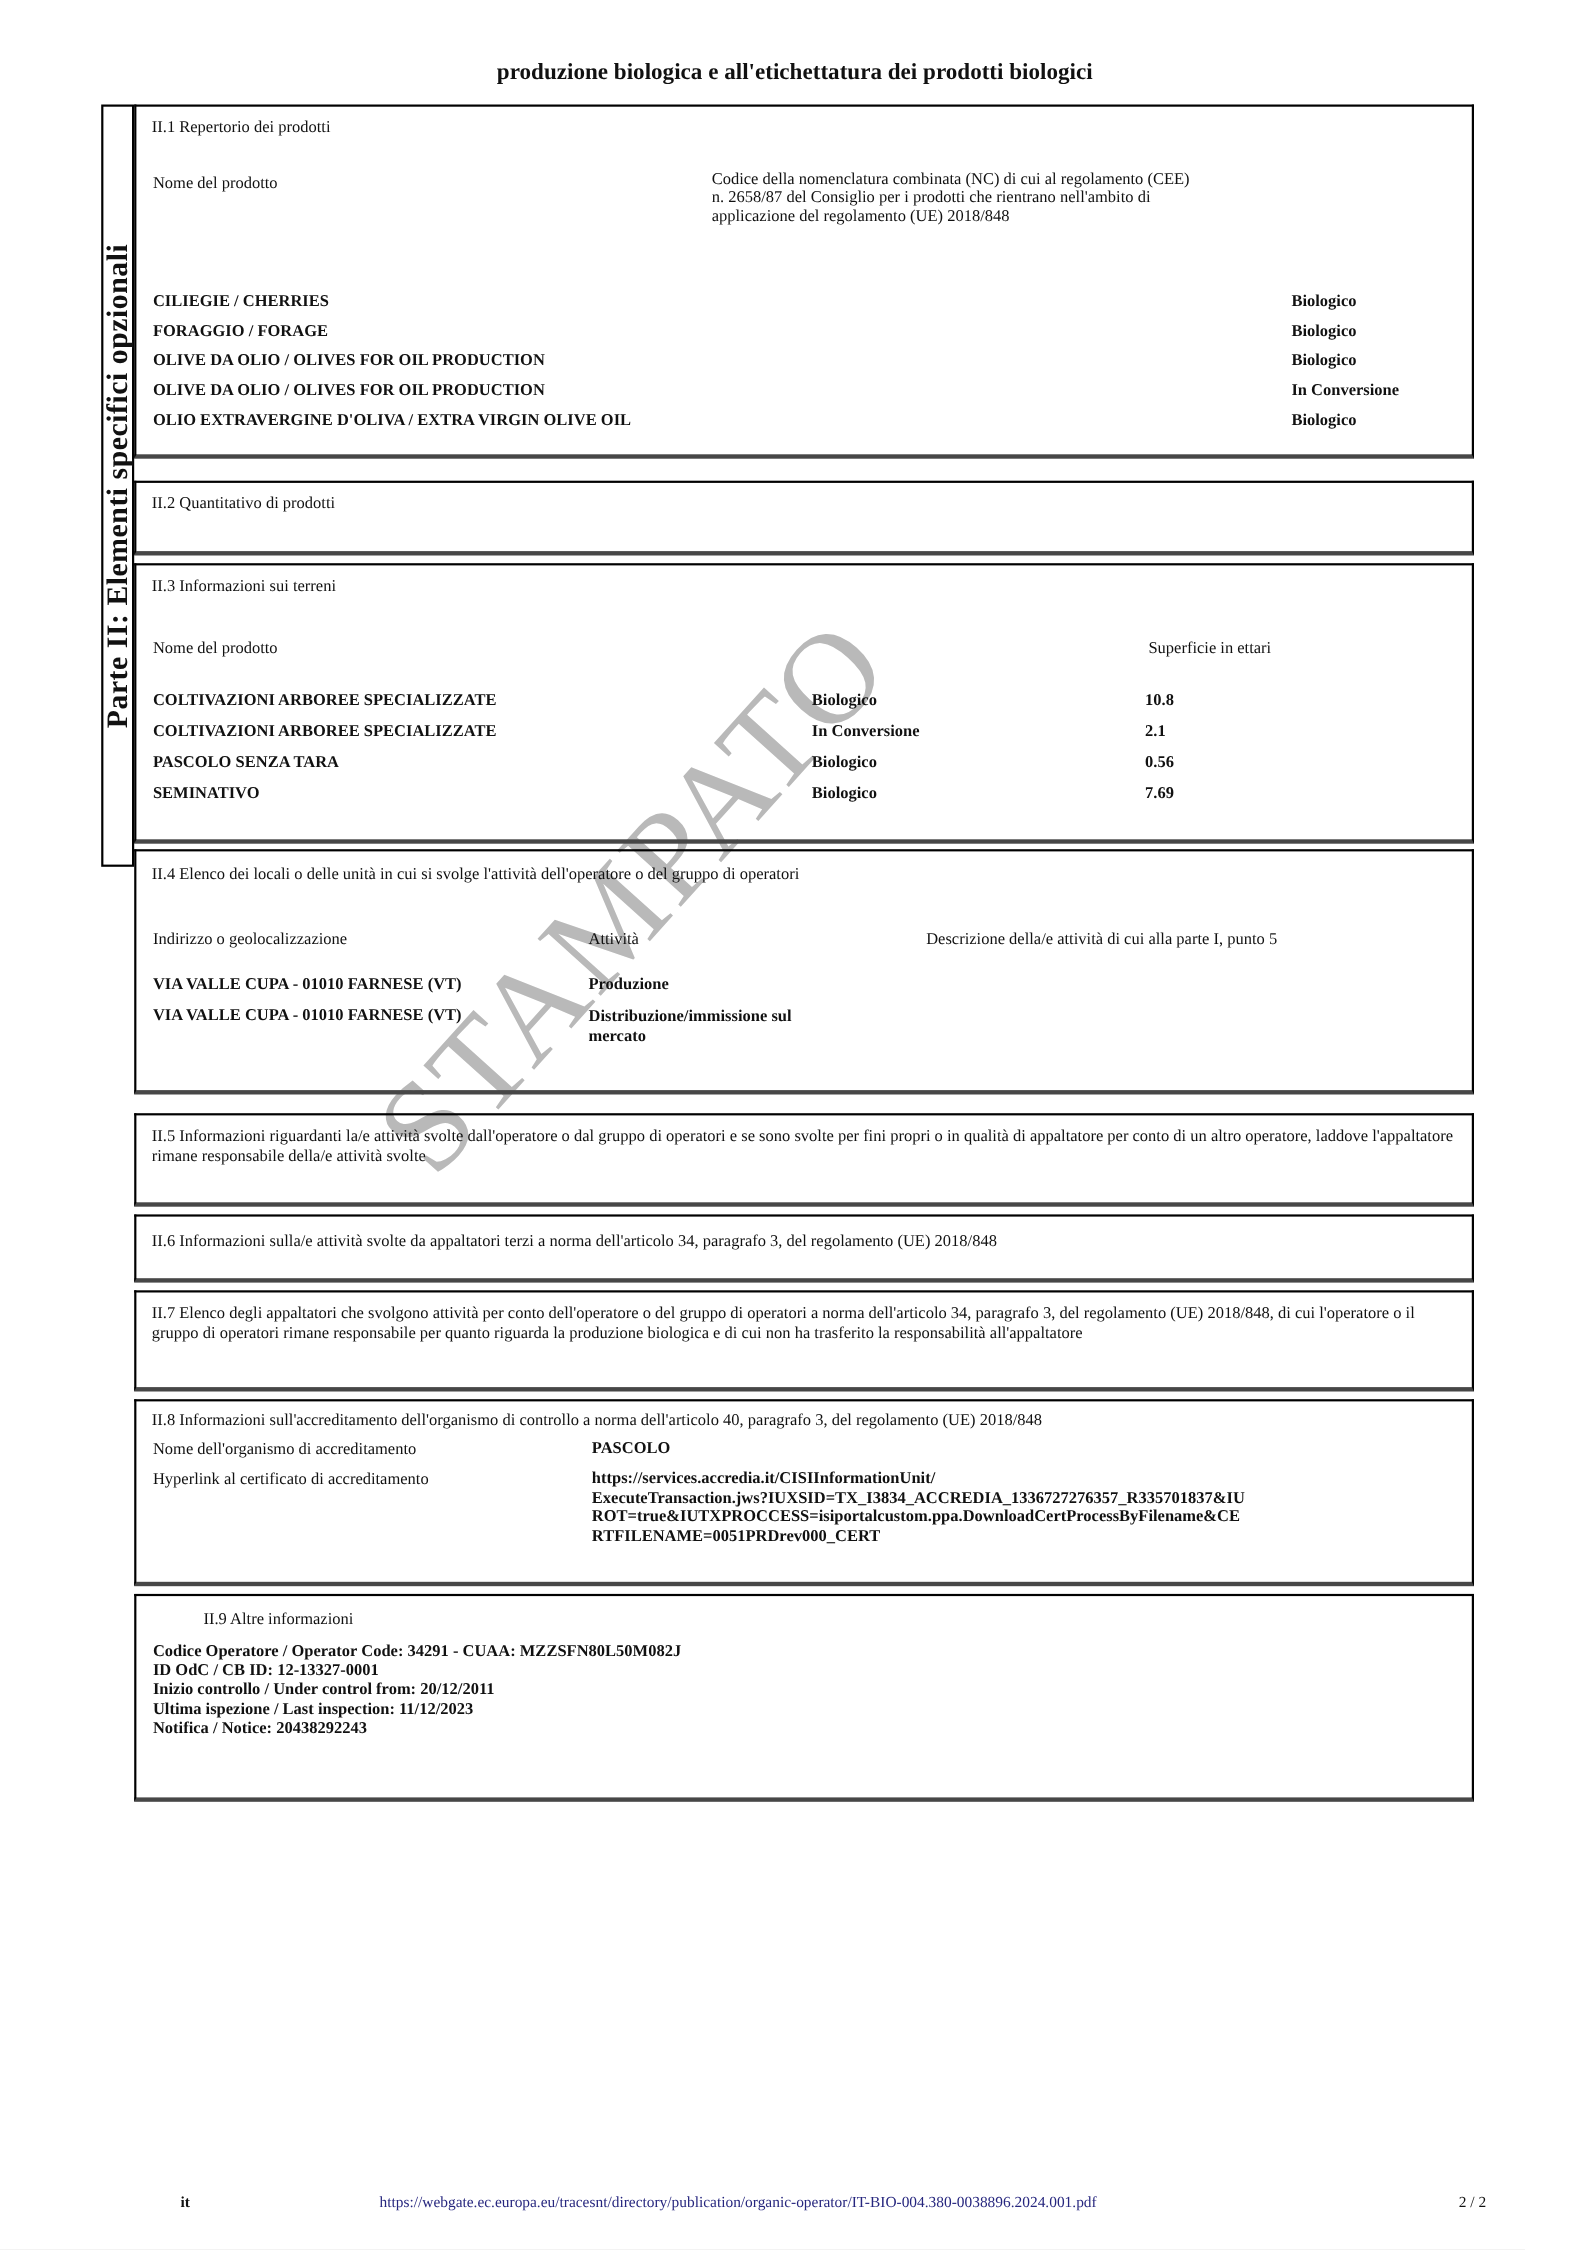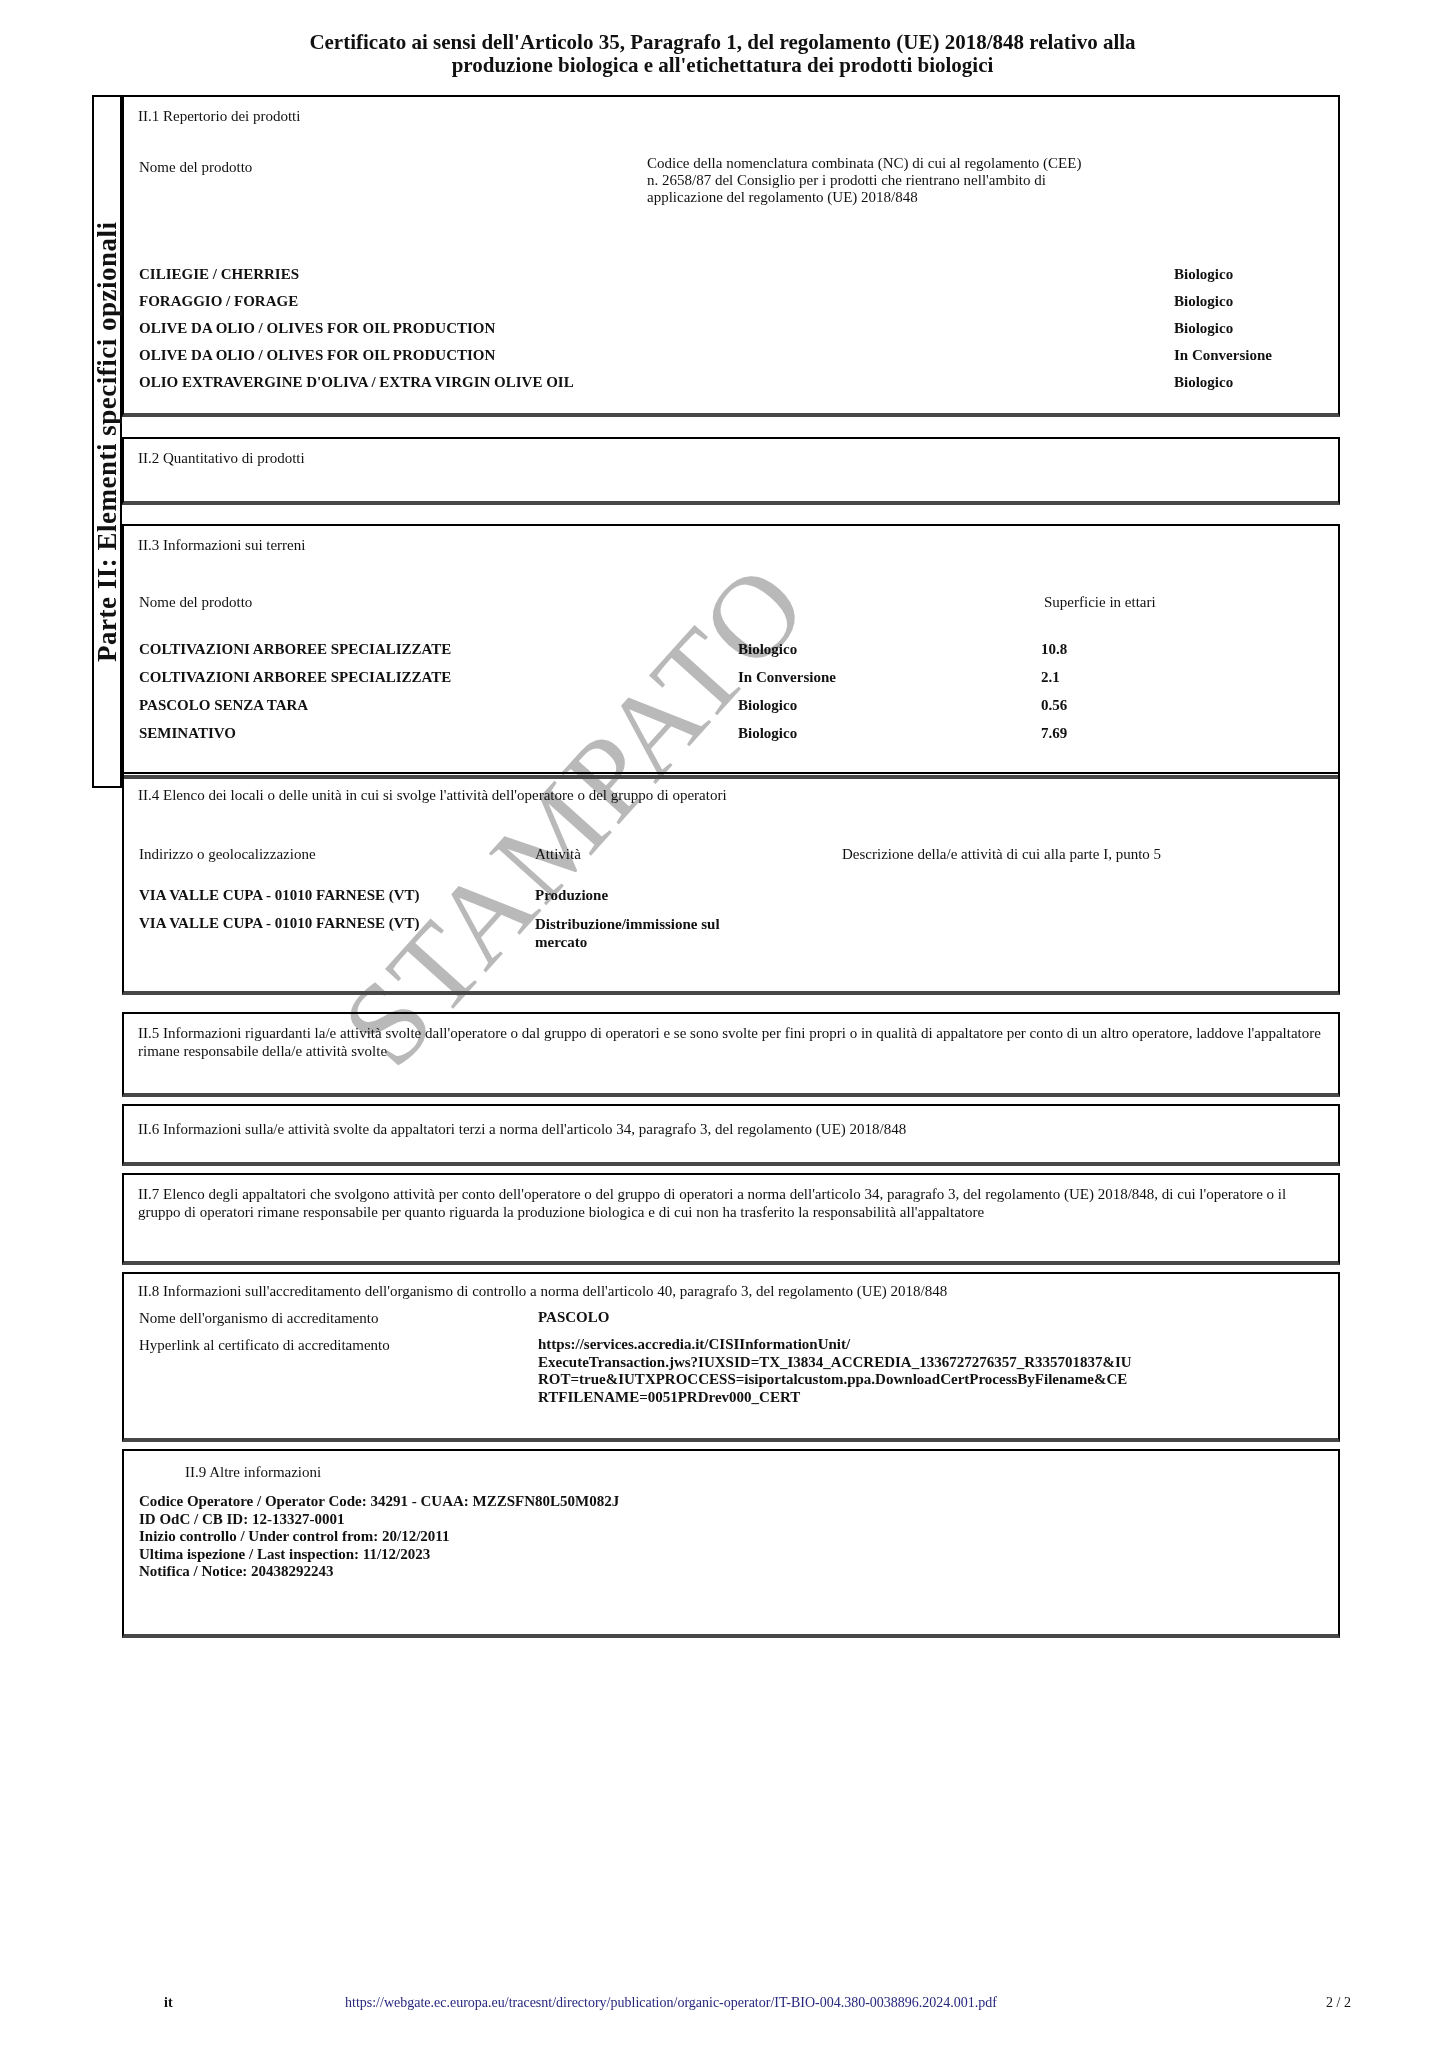--- a/index.html
+++ b/index.html
@@ -23,21 +23,21 @@
     display:flex;align-items:center;justify-content:center;
     writing-mode:vertical-rl;transform:rotate(180deg);
     font-weight:bold;font-size:27px;letter-spacing:.5px;white-space:nowrap;
   }
   .box{
     position:absolute;left:122px;width:1218px;box-sizing:border-box;
     border:2px solid #000;border-bottom:4px solid #474747;z-index:2;background:transparent;
   }
   .b1{top:95px;height:322px;}
   .b2{top:437px;height:68px;}
-  .b3{top:512px;height:255px;margin-top:12px;}
+  .b3{top:512px;height:255px;}
   .b4{top:772px;height:223px;}
   .b5{top:1012px;height:85px;}
   .b6{top:1104px;height:62px;}
   .b7{top:1173px;height:92px;}
   .b8{top:1272px;height:170px;}
   .b9{top:1449px;height:189px;}
   .abs{position:absolute;}
   .sec-label{font-size:15px;line-height:18px;}
   .para{font-size:15px;line-height:18px;}
   .colhead{font-size:15px;line-height:17px;}
@@ -47,21 +47,20 @@
   .footer{position:absolute;font-size:14px;z-index:2;}
   .footer-lang{left:127px;top:1995px;font-weight:bold;margin-left:37px;}
   .footer-url{left:345px;top:1995px;}
   .footer-pages{right:94px;top:1995px;font-weight:normal;}
 </style>
 </head>
 <body>
 
 <div class="page">
 
-  <div class="title title-l1">Certificato ai sensi dell'Articolo 35, Paragrafo 1, del regolamento (UE) 2018/848 relativo alla</div>
   <div class="title title-l2">produzione biologica e all'etichettatura dei prodotti biologici</div>
 
   <div class="watermark">STAMPATO</div>
 
   <div class="sidebar">
     <div class="sidebar-text">Parte II: Elementi specifici opzionali</div>
   </div>
 
   <div class="box b1">
     <div class="abs sec-label" style="left:14px;top:10px;">II.1 Repertorio dei prodotti</div>

